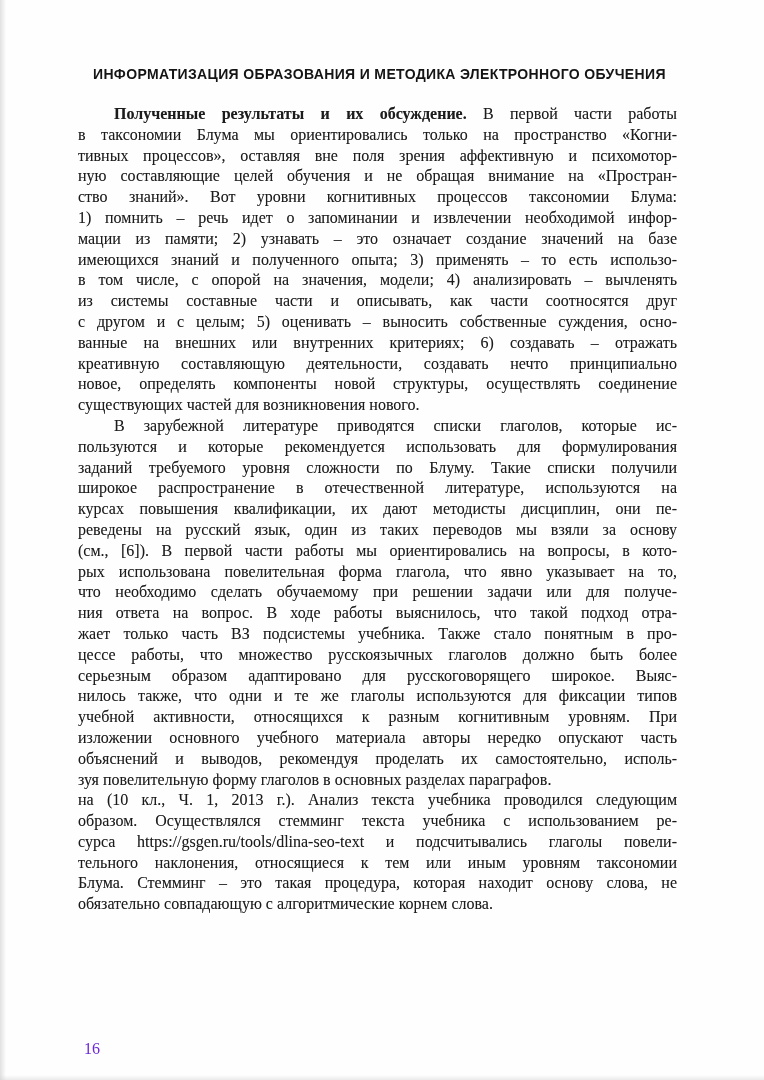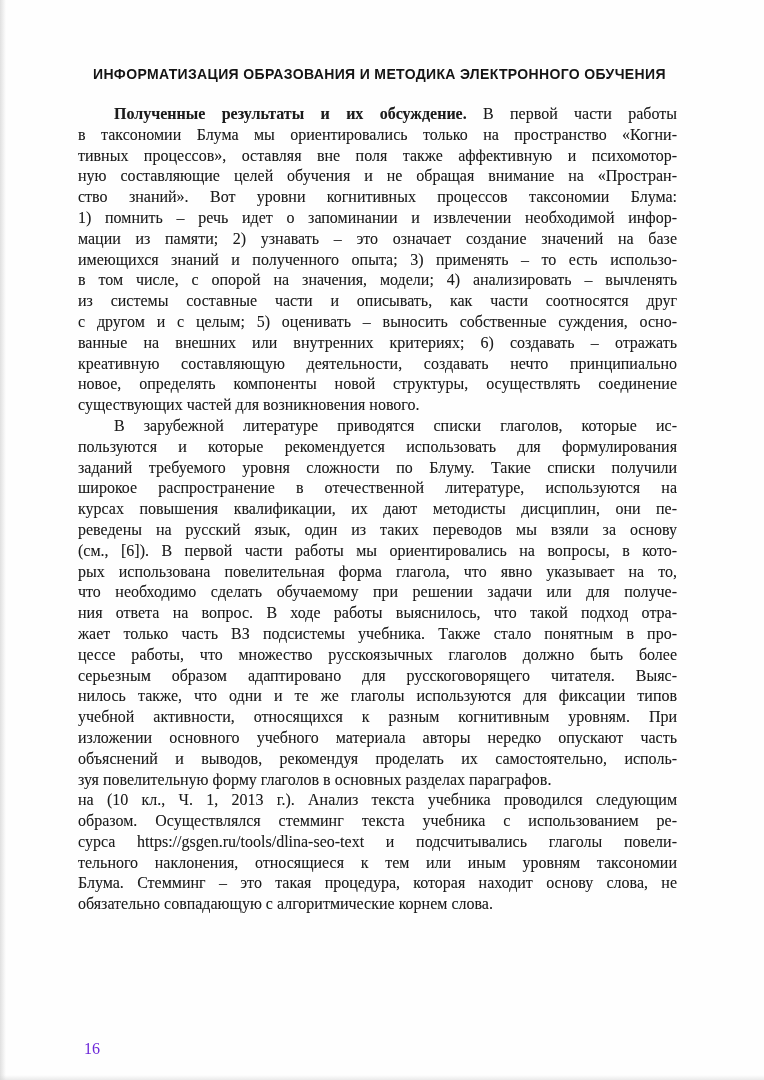--- a/index.html
+++ b/index.html
@@ -87,21 +87,21 @@
 </head>
 <body>
 
 <div class="page">
   <div class="running-header">ИНФОРМАТИЗАЦИЯ ОБРАЗОВАНИЯ И МЕТОДИКА ЭЛЕКТРОННОГО ОБУЧЕНИЯ</div>
 
   <div class="article-body">
       <div class="paragraph">
         <div class="line first"><b>Полученные результаты и их обсуждение.</b> В первой части работы</div>
         <div class="line">в таксономии Блума мы ориентировались только на пространство «Когни-</div>
-        <div class="line">тивных процессов», оставляя вне поля также аффективную и психомотор-</div>
+        <div class="line">тивных процессов», оставляя вне поля зрения аффективную и психомотор-</div>
         <div class="line">ную составляющие целей обучения и не обращая внимание на «Простран-</div>
         <div class="line">ство знаний». Вот уровни когнитивных процессов таксономии Блума:</div>
         <div class="line">1) помнить – речь идет о запоминании и извлечении необходимой инфор-</div>
         <div class="line">мации из памяти; 2) узнавать – это означает создание значений на базе</div>
         <div class="line">имеющихся знаний и полученного опыта; 3) применять – то есть использо-</div>
         <div class="line">в том числе, с опорой на значения, модели; 4) анализировать – вычленять</div>
         <div class="line">из системы составные части и описывать, как части соотносятся друг</div>
         <div class="line">с другом и с целым; 5) оценивать – выносить собственные суждения, осно-</div>
         <div class="line">ванные на внешних или внутренних критериях; 6) создавать – отражать</div>
         <div class="line">креативную составляющую деятельности, создавать нечто принципиально</div>
@@ -114,21 +114,21 @@
         <div class="line">заданий требуемого уровня сложности по Блуму. Такие списки получили</div>
         <div class="line">широкое распространение в отечественной литературе, используются на</div>
         <div class="line">курсах повышения квалификации, их дают методисты дисциплин, они пе-</div>
         <div class="line">реведены на русский язык, один из таких переводов мы взяли за основу</div>
         <div class="line">(см., [6]). В первой части работы мы ориентировались на вопросы, в кото-</div>
         <div class="line">рых использована повелительная форма глагола, что явно указывает на то,</div>
         <div class="line">что необходимо сделать обучаемому при решении задачи или для получе-</div>
         <div class="line">ния ответа на вопрос. В ходе работы выяснилось, что такой подход отра-</div>
         <div class="line">жает только часть ВЗ подсистемы учебника. Также стало понятным в про-</div>
         <div class="line">цессе работы, что множество русскоязычных глаголов должно быть более</div>
-        <div class="line">серьезным образом адаптировано для русскоговорящего читателя. Выяс-</div>
+        <div class="line">серьезным образом адаптировано для русскоговорящего широкое. Выяс-</div>
         <div class="line">нилось также, что одни и те же глаголы используются для фиксации типов</div>
         <div class="line">учебной активности, относящихся к разным когнитивным уровням. При</div>
         <div class="line">изложении основного учебного материала авторы нередко опускают часть</div>
         <div class="line">объяснений и выводов, рекомендуя проделать их самостоятельно, исполь-</div>
         <div class="line last">зуя повелительную форму глаголов в основных разделах параграфов.</div>
       </div>
       <div class="paragraph">
         <div class="line">на (10 кл., Ч. 1, 2013 г.). Анализ текста учебника проводился следующим</div>
         <div class="line">образом. Осуществлялся стемминг текста учебника с использованием ре-</div>
         <div class="line">сурса https://gsgen.ru/tools/dlina-seo-text и подсчитывались глаголы повели-</div>

